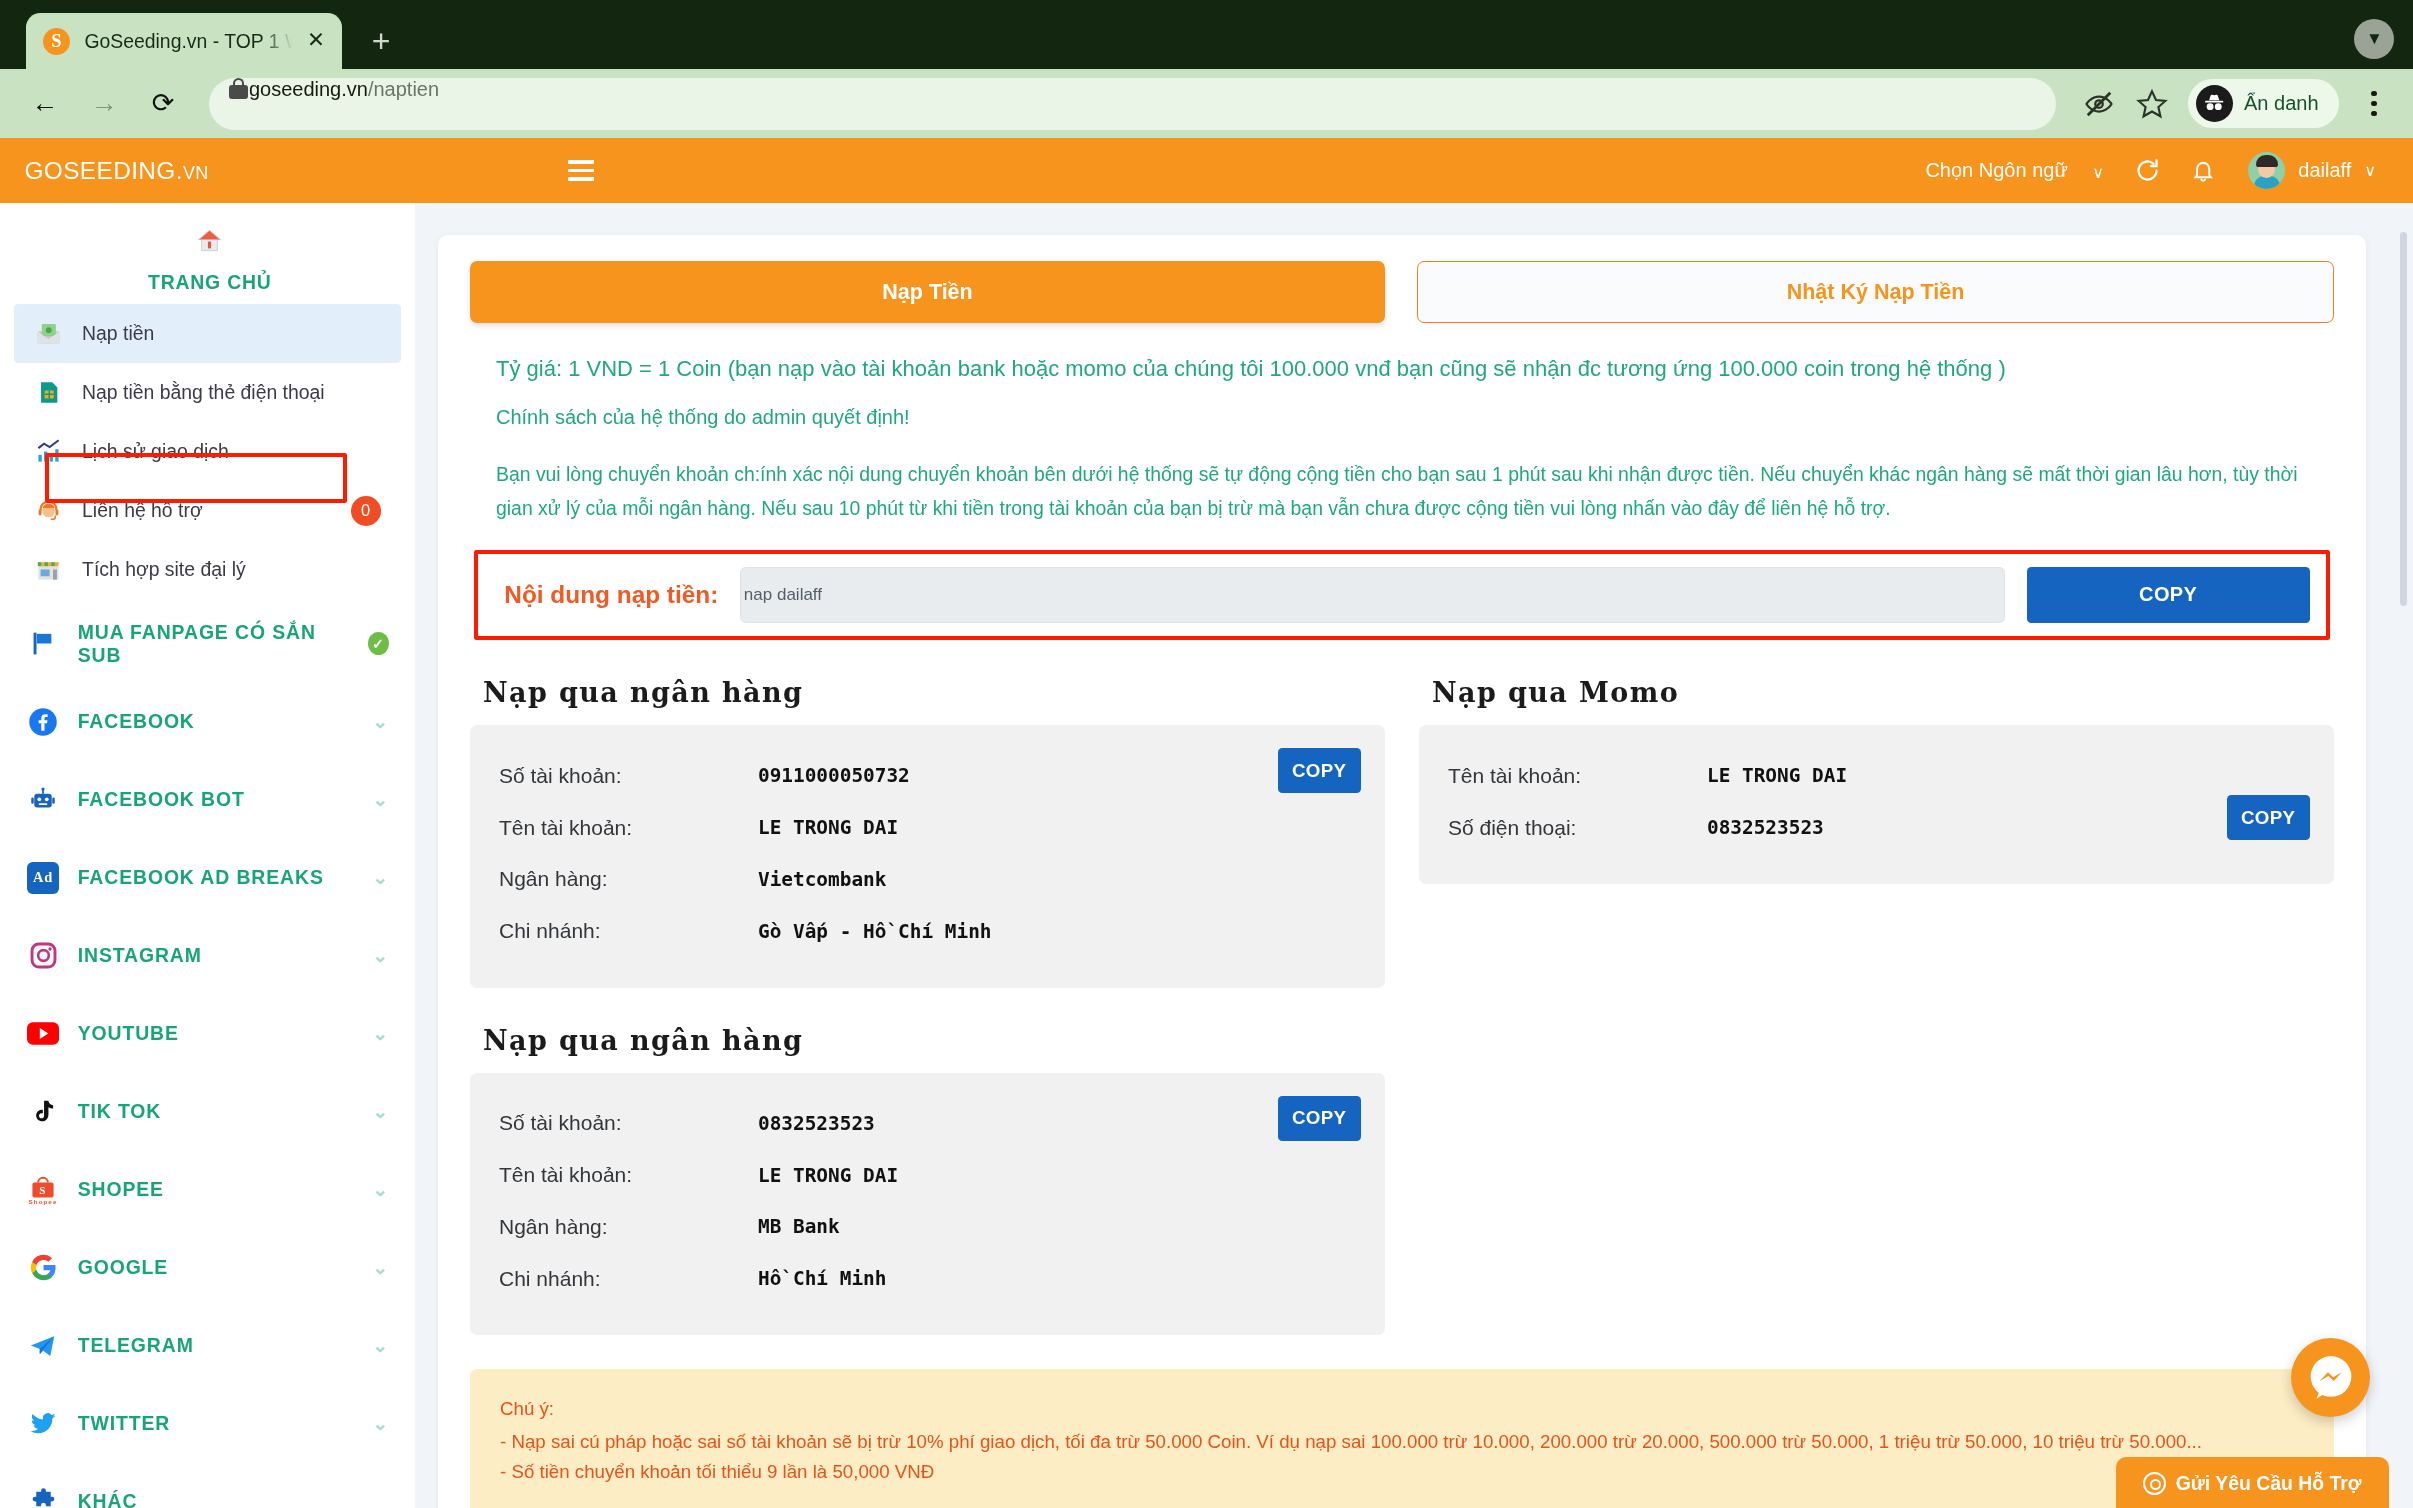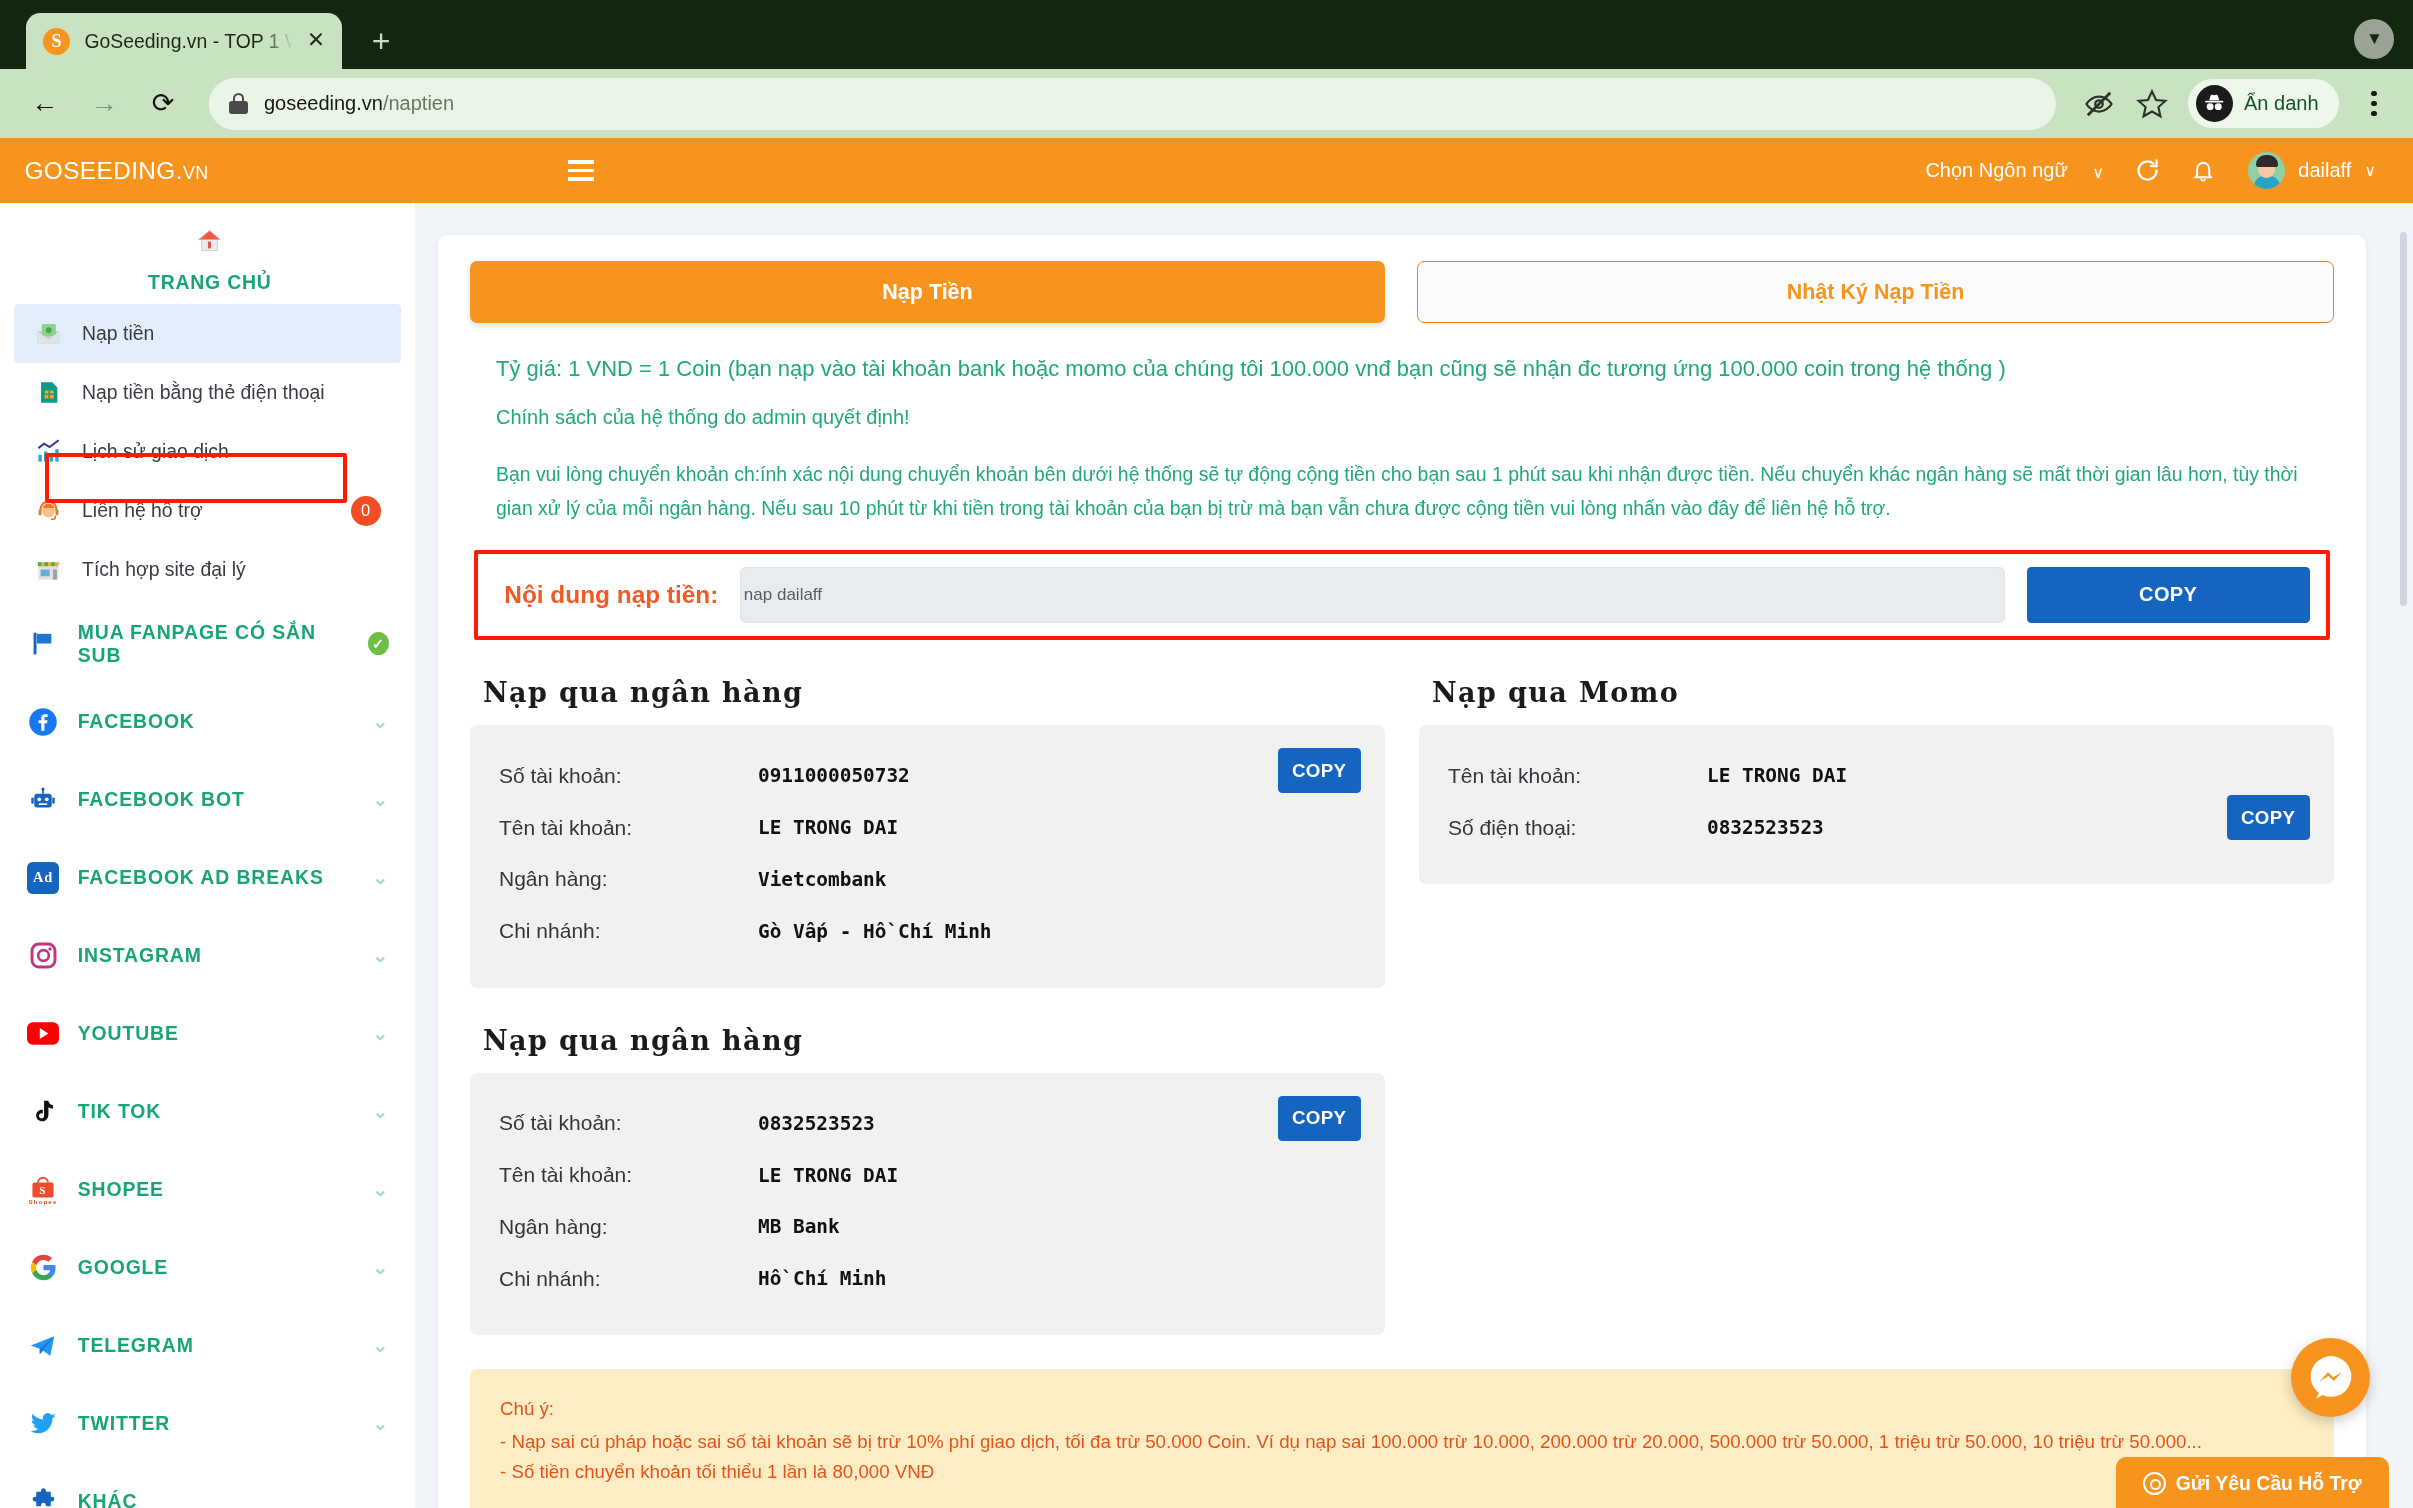--- a/index.html
+++ b/index.html
@@ -55,21 +55,21 @@
   }
   .navbtn {
     width: 52px; height: 52px; border-radius: 50%;
     display: flex; align-items: center; justify-content: center;
     color: #111; font-size: 27px; line-height: 1;
   }
   .navbtn.disabled { color: #7f9479; }
   .omnibox {
     flex: 1; height: 52px; margin: 0 13px;
     background: #eaf5e7; border-radius: 26px;
-    display: flex; align-items: center; padding: 0 20px; gap: 16px;
+    display: flex; align-items: flex-start; padding: 0 20px; gap: 1px;
   }
   .omni-lock { width: 18.7px; height: 21.5px; position: relative; flex: 0 0 auto; }
   .omni-lock .body { position: absolute; bottom: 0; width: 18.7px; height: 13.6px; background: #4a4a4a; border-radius: 2.9px; }
   .omni-lock .shackle {
     position: absolute; top: 0; left: 3.6px; width: 11.5px; height: 11.5px;
     border: 2.9px solid #4a4a4a; border-bottom: none; border-radius: 5.7px 5.7px 0 0;
   }
   .omni-url { font-size: 20px; color: #16190f; white-space: nowrap; }
   .omni-url .path { color: #6b7565; }
   .tb-icon { width: 46px; height: 46px; display: flex; align-items: center; justify-content: center; color: #2a3327; }
@@ -632,21 +632,21 @@
                   <div class="acct-val">0832523523</div>
                 </div>
                 <div class="copy-btn-sm copy-at-row2">COPY</div>
               </div>
             </div>
           </div>
 
           <div class="notice">
             <p class="hdr">Chú ý:</p>
             <p>- Nạp sai cú pháp hoặc sai số tài khoản sẽ bị trừ 10% phí giao dịch, tối đa trừ 50.000 Coin. Ví dụ nạp sai 100.000 trừ 10.000, 200.000 trừ 20.000, 500.000 trừ 50.000, 1 triệu trừ 50.000, 10 triệu trừ 50.000...</p>
-            <p>- Số tiền chuyển khoản tối thiểu 1 lần là 80,000 VNĐ</p>
+            <p>- Số tiền chuyển khoản tối thiểu 9 lần là 50,000 VNĐ</p>
           </div>
 
         </div>
         <div class="vscroll">
             <i></i>
           </div>
       </div>
     </div>
 
     <div class="fab-messenger">

